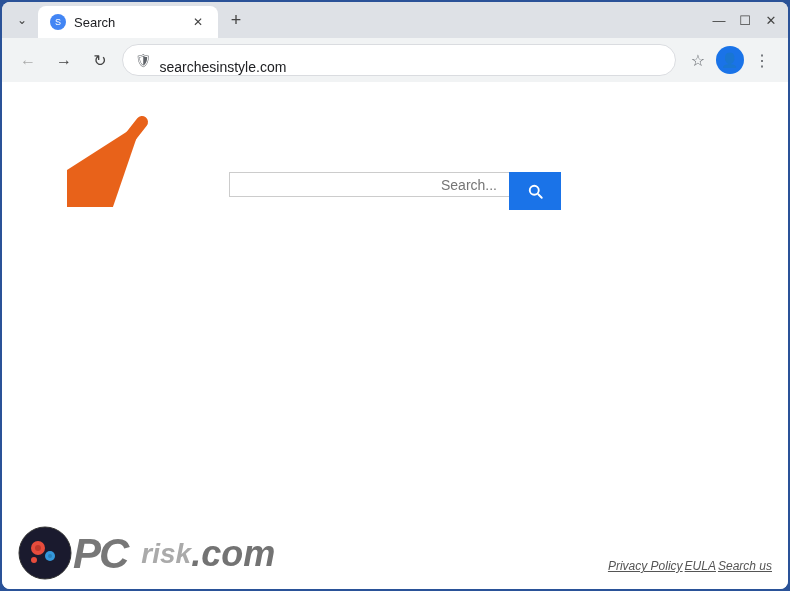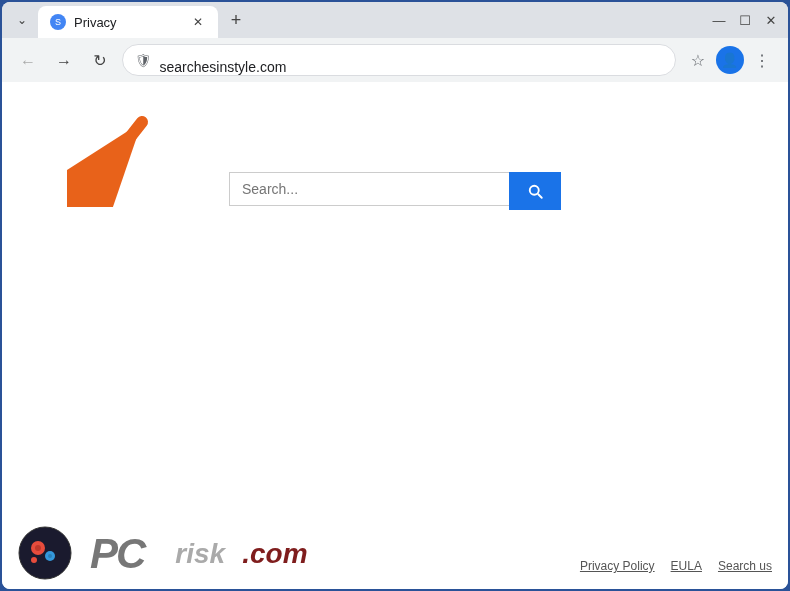--- a/index.html
+++ b/index.html
@@ -233,27 +233,28 @@
       position: absolute;
       top: 90px;
       left: 50%;
       transform: translateX(-50%);
       display: flex;
       align-items: stretch;
     }
 
     .search-input {
       width: 280px;
-      height: 34px;
+      height: 25px;
       border: 1px solid #ccc;
       border-right: none;
       padding: 0 12px;
       font-size: 14px;
       color: #999;
       outline: none;
+      text-align: right;
     }
 
     .search-btn {
       width: 52px;
       height: 38px;
       background: #1a73e8;
       border: none;
       cursor: pointer;
       display: flex;
       align-items: center;
@@ -270,30 +271,31 @@
       right: 0;
       height: 80px;
       display: flex;
       align-items: flex-end;
       padding: 8px 16px;
     }
 
     .footer-brand {
       display: flex;
       align-items: center;
-      gap: 17px;
+      gap: 0;
     }
 
     .footer-links {
       margin-left: auto;
       display: flex;
-      gap: 16px;
+      gap: 2px;
       font-size: 12px;
       color: #666;
       padding-bottom: 8px;
+      font-style: italic;
     }
 
     .footer-link {
       cursor: pointer;
       text-decoration: underline;
       color: #555;
     }
 
     
     .arrow-svg {
@@ -311,21 +313,21 @@
     <div class="tab-bar-left">
       <button class="tab-dropdown-btn">
         <span>⌄</span>
       </button>
     </div>
 
     <div class="tab-active">
       <div class="tab-favicon">
         <span>S</span>
       </div>
-      <span class="tab-title">Privacy</span>
+      <span class="tab-title">Search</span>
       <button class="tab-close">✕</button>
     </div>
 
     <button class="tab-new">
       <span>+</span>
     </button>
 
     <div class="window-controls">
       <button class="win-btn">—</button>
       <button class="win-btn">☐</button>
@@ -390,21 +392,21 @@
           <circle cx="27" cy="27" r="26" fill="#1a1a2e" stroke="#333" stroke-width="1"></circle>
           <circle cx="20" cy="22" r="7" fill="#e74c3c"></circle>
           <circle cx="20" cy="22" r="3" fill="#c0392b"></circle>
           <circle cx="32" cy="30" r="5" fill="#3498db"></circle>
           <circle cx="32" cy="30" r="2" fill="#2980b9"></circle>
           <circle cx="16" cy="34" r="3" fill="#e74c3c"></circle>
         </svg>
 
         <span style="font-size:42px;font-weight:900;color:#777;font-style:italic;font-family:Arial Black,Arial,sans-serif;letter-spacing:-2px;">PC</span>
         <span style="font-size:28px;font-weight:700;color:#aaa;font-style:italic;font-family:Arial,sans-serif;margin-left:14px;">risk</span>
-        <span style="font-size:28px;font-weight:700;color:#7f1d1d;font-style:italic;font-family:Arial,sans-serif;">.com</span>
+        <span style="font-size:36px;font-weight:700;color:#737373;font-style:italic;font-family:Arial,sans-serif;">.com</span>
       </div>
 
       <div class="footer-links">
         <span class="footer-link">Privacy Policy</span>
         <span class="footer-link">EULA</span>
         <span class="footer-link">Search us</span>
       </div>
     </div>
 
   </div>

